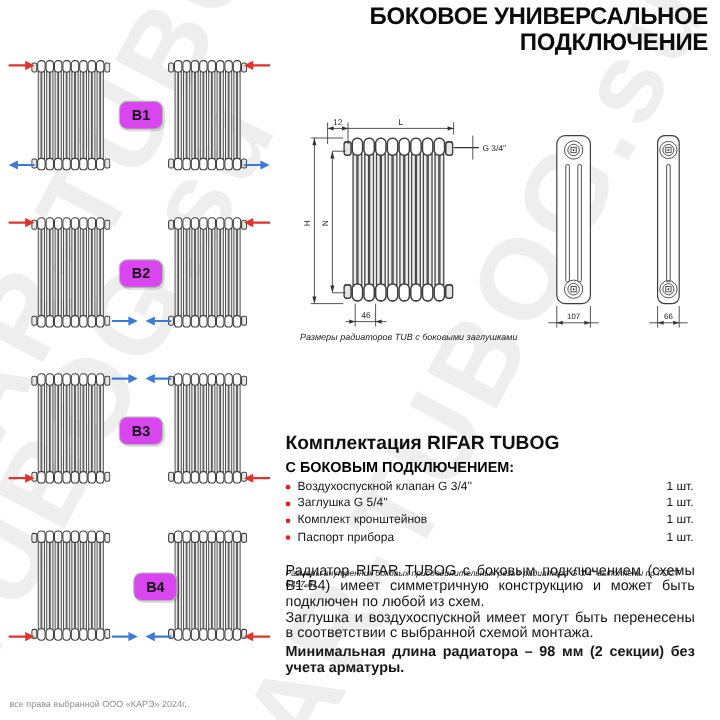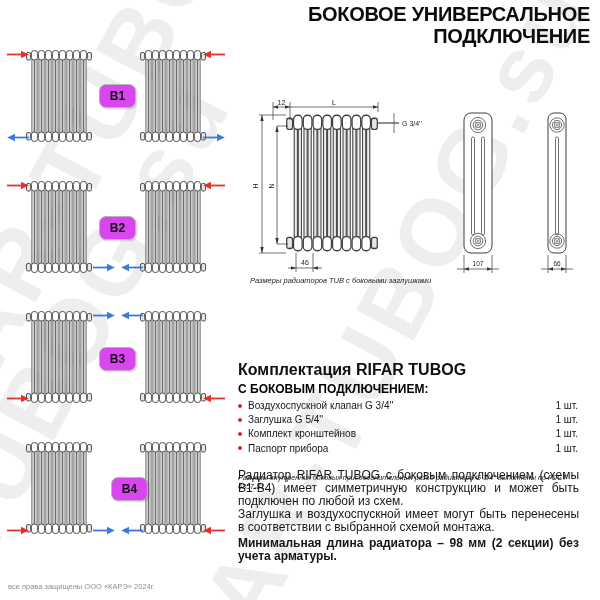--- a/index.html
+++ b/index.html
@@ -320,15 +320,15 @@
     </div>
     <div class="pkg-note">Размеры внутренних боковых присоединительных резьб радиатора G 3/4'' выполнены по ГОСТ 6357-81.</div>
   </div>
 
   <div id="description" class="abs">
     <p>Радиатор RIFAR TUBOG с боковым подключением (схемы B1-B4) имеет симметричную конструкцию и может быть подключен по любой из схем.</p>
     <p>Заглушка и воздухоспускной имеет могут быть перенесены в соответствии с выбранной схемой монтажа.</p>
     <p class="bold">Минимальная длина радиатора – 98 мм (2 секции) без учета арматуры.</p>
   </div>
 
-  <div id="copyright" class="abs">все права защищены ООО «КАРЭ» 2024г.</div>
+  <div id="copyright" class="abs">все права выбранной ООО «КАРЭ» 2024г.</div>
 
 </div>
 
 </body></html>

